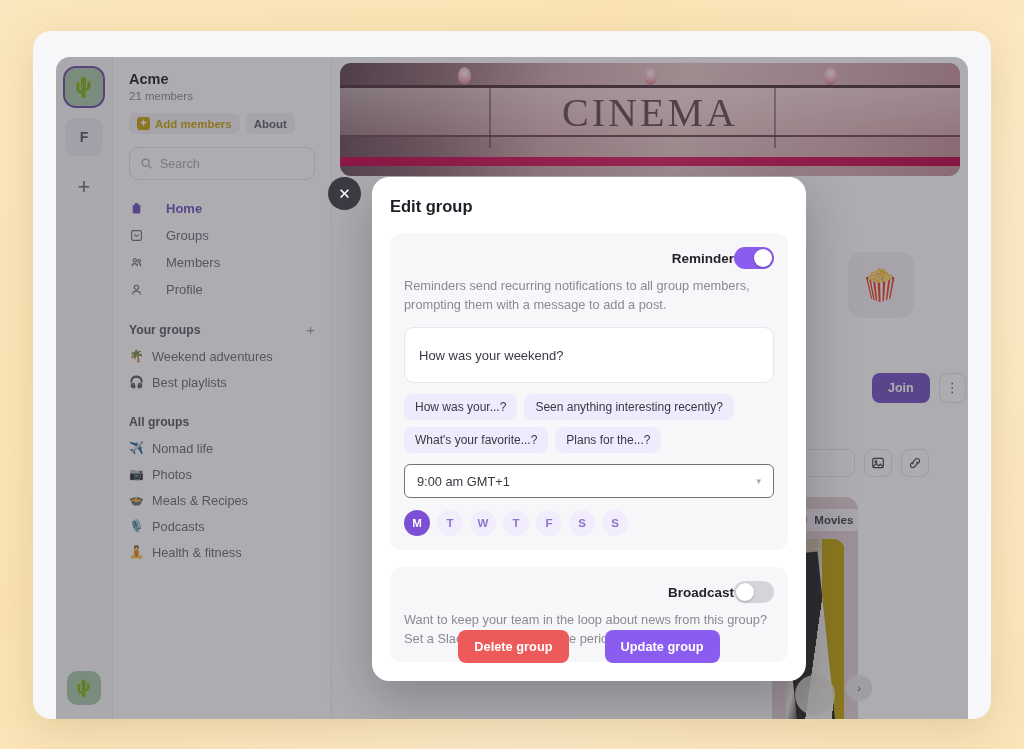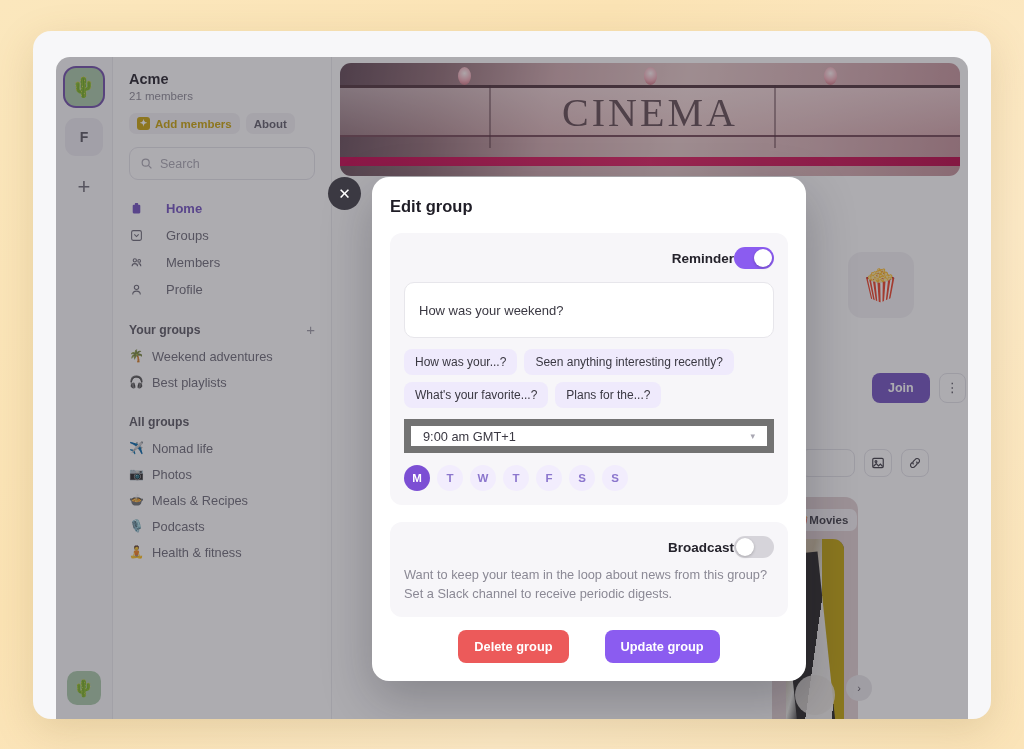--- a/index.html
+++ b/index.html
@@ -160,21 +160,21 @@
   .icon-btn {
     width: 28px; height: 28px; border: 1px solid #e4e3e9; border-radius: 8px;
     display: flex; align-items: center; justify-content: center; cursor: pointer;
   }
   .post-card {
     position: absolute; left: 440px; top: 440px; right: 110px; bottom: 0;
     background: #e2d0d2; border-radius: 13px 13px 0 0; overflow: hidden;
   }
   .post-head { display: flex; gap: 8px; padding: 12px 14px 0 14px; align-items: center; }
   .tag {
-    display: inline-flex; align-items: center; 
+    display: inline-flex; align-items: center; gap: 5px;
     background: #f4f2f4; border-radius: 7px; padding: 4px 9px;
     font-size: 11.5px; font-weight: 600; color: #3a3842; cursor: pointer;
   }
   .post-img {
     position: absolute; left: 14px; top: 42px; right: 14px; bottom: 0;
     border-radius: 11px 11px 0 0; overflow: hidden;
     background: linear-gradient(105deg,#e8d7d4 0%,#d9c7ad 18%,#cfc0a0 28%,#efefe9 45%,#2d2b29 58%,#efeee8 72%,#c9a902 80%,#bfa002 100%);
   }
   .post-img .yellow { position:absolute; right:0; top:0; bottom:0; width:38%; background:#c3a406; }
   .post-img .clap {
@@ -244,22 +244,22 @@
     border-radius: 10px; height: 56px; display: flex; align-items: center;
     padding: 0 14px; font-size: 13px; color: #3a3842; cursor: text;
   }
   .chips { display: flex; flex-wrap: wrap; gap: 7px; margin-top: 11px; }
   .chip {
     background: #efeafc; color: #3a3842; border-radius: 8px;
     padding: 6px 11px; font-size: 12px; cursor: pointer;
     border: 0; font-family: inherit;
   }
   .select {
-    margin-top: 11px; background: #fff; border: 7px solid #737373;
-    border-radius: 0; height: 34px; display: flex; align-items: center;
+    margin-top: 11px; background: #fff; border: 1px solid #737373;
+    border-radius: 6px; height: 34px; display: flex; align-items: center;
     justify-content: space-between; padding: 0 12px;
     font-size: 12.8px; color: #3a3842; cursor: pointer;
   }
   .select .caret { color: #a9a7b2; font-size: 9px; }
   .days { display: flex; gap: 7px; margin-top: 12px; }
   .day {
     width: 26px; height: 26px; border-radius: 50%;
     background: #f2edfd; color: #8b76cd;
     display: flex; align-items: center; justify-content: center;
     font-size: 11.5px; font-weight: 600; cursor: pointer;
@@ -472,20 +472,21 @@
     <div class="modal">
       <div class="modal-title">Edit group</div>
 
       <div class="card">
         <div class="card-head">
           <span class="card-title">Reminder</span>
           <button class="toggle on">
             <span class="knob"></span>
           </button>
         </div>
+        <div class="card-desc">Reminders send recurring notifications to all group members, prompting them with a message to add a post.</div>
 
         <div class="ta">
           <span>How was your weekend?</span>
         </div>
 
         <div class="chips">
           <button class="chip">How was your...?</button>
           <button class="chip">Seen anything interesting recently?</button>
           <button class="chip">What's your favorite...?</button>
           <button class="chip">Plans for the...?</button>

